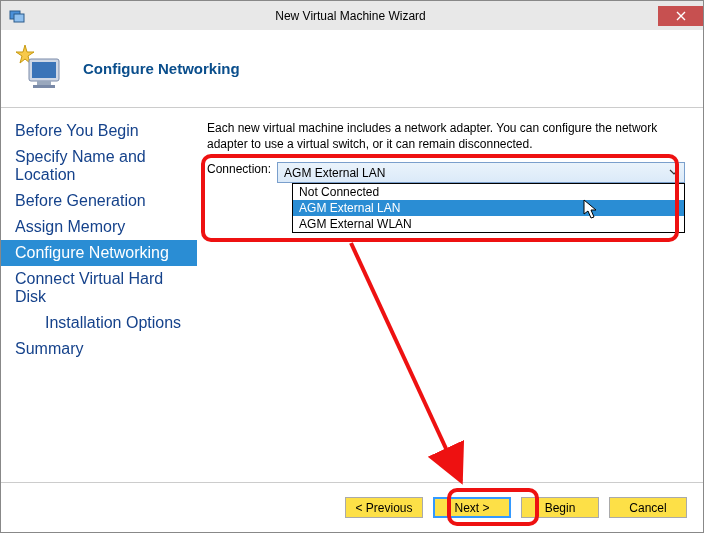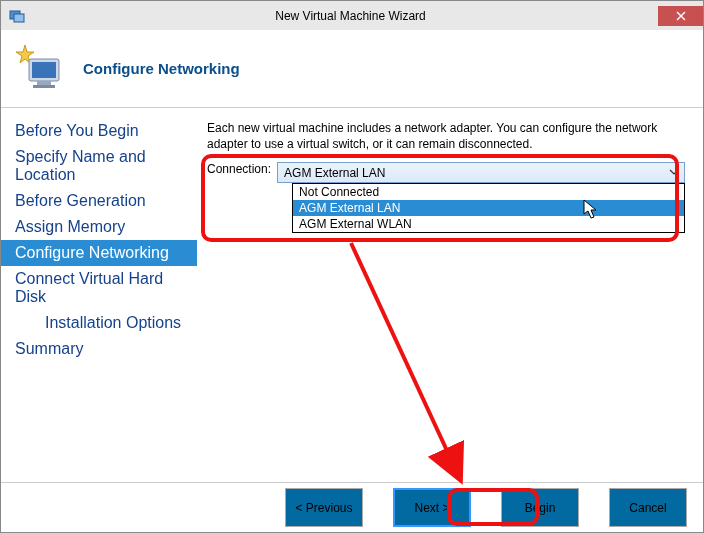--- a/index.html
+++ b/index.html
@@ -22,21 +22,21 @@
   .desc { font-size: 12px; color: #000; line-height: 1.35; margin-bottom: 10px; }
   .conn-row { display: flex; align-items: flex-start; gap: 6px; position: relative; }
   .conn-label { font-size: 12px; }
   .combo { flex: 1; position: relative; }
   .combo-box { border: 1px solid #7a9fcc; background: linear-gradient(#eaf3fb,#dbeaf9); height: 21px; display: flex; align-items: center; padding: 0 6px; font-size: 12px; position: relative; }
   .combo-arrow { position: absolute; right: 4px; top: 3px; }
   .combo-list { position: absolute; left: 15px; right: 0; top: 21px; border: 1px solid #000; background: #fff; z-index: 5; }
   .combo-opt { padding: 1px 6px; font-size: 12px; }
   .combo-opt.sel { background: #2a8dd4; color: #fff; }
   .footer { height: 50px; border-top: 1px solid #ccc; display: flex; align-items: center; justify-content: flex-end; padding: 0 16px; gap: 10px; }
-  .btn { min-width: 78px; height: 39px; border: 1px solid #aaa; background: #0369a1; font-size: 12px; display:flex; align-items:center; justify-content:center; cursor: default; margin-left: 20px; }
+  .btn { min-width: 78px; height: 21px; border: 1px solid #aaa; background: #fde047; font-size: 12px; display:flex; align-items:center; justify-content:center; cursor: default; }
   .btn.focus { border: 2px solid #3399ff; }
   
   .anno { position: absolute; border: 4px solid #e11; border-radius: 10px; pointer-events: none; z-index: 50; }
   .cursor { position: absolute; z-index: 60; width: 16px; height: 22px; }
   .arrow-line { position: absolute; z-index: 40; pointer-events:none; }
 </style>
 </head>
 <body>
 
 <div class="window">

